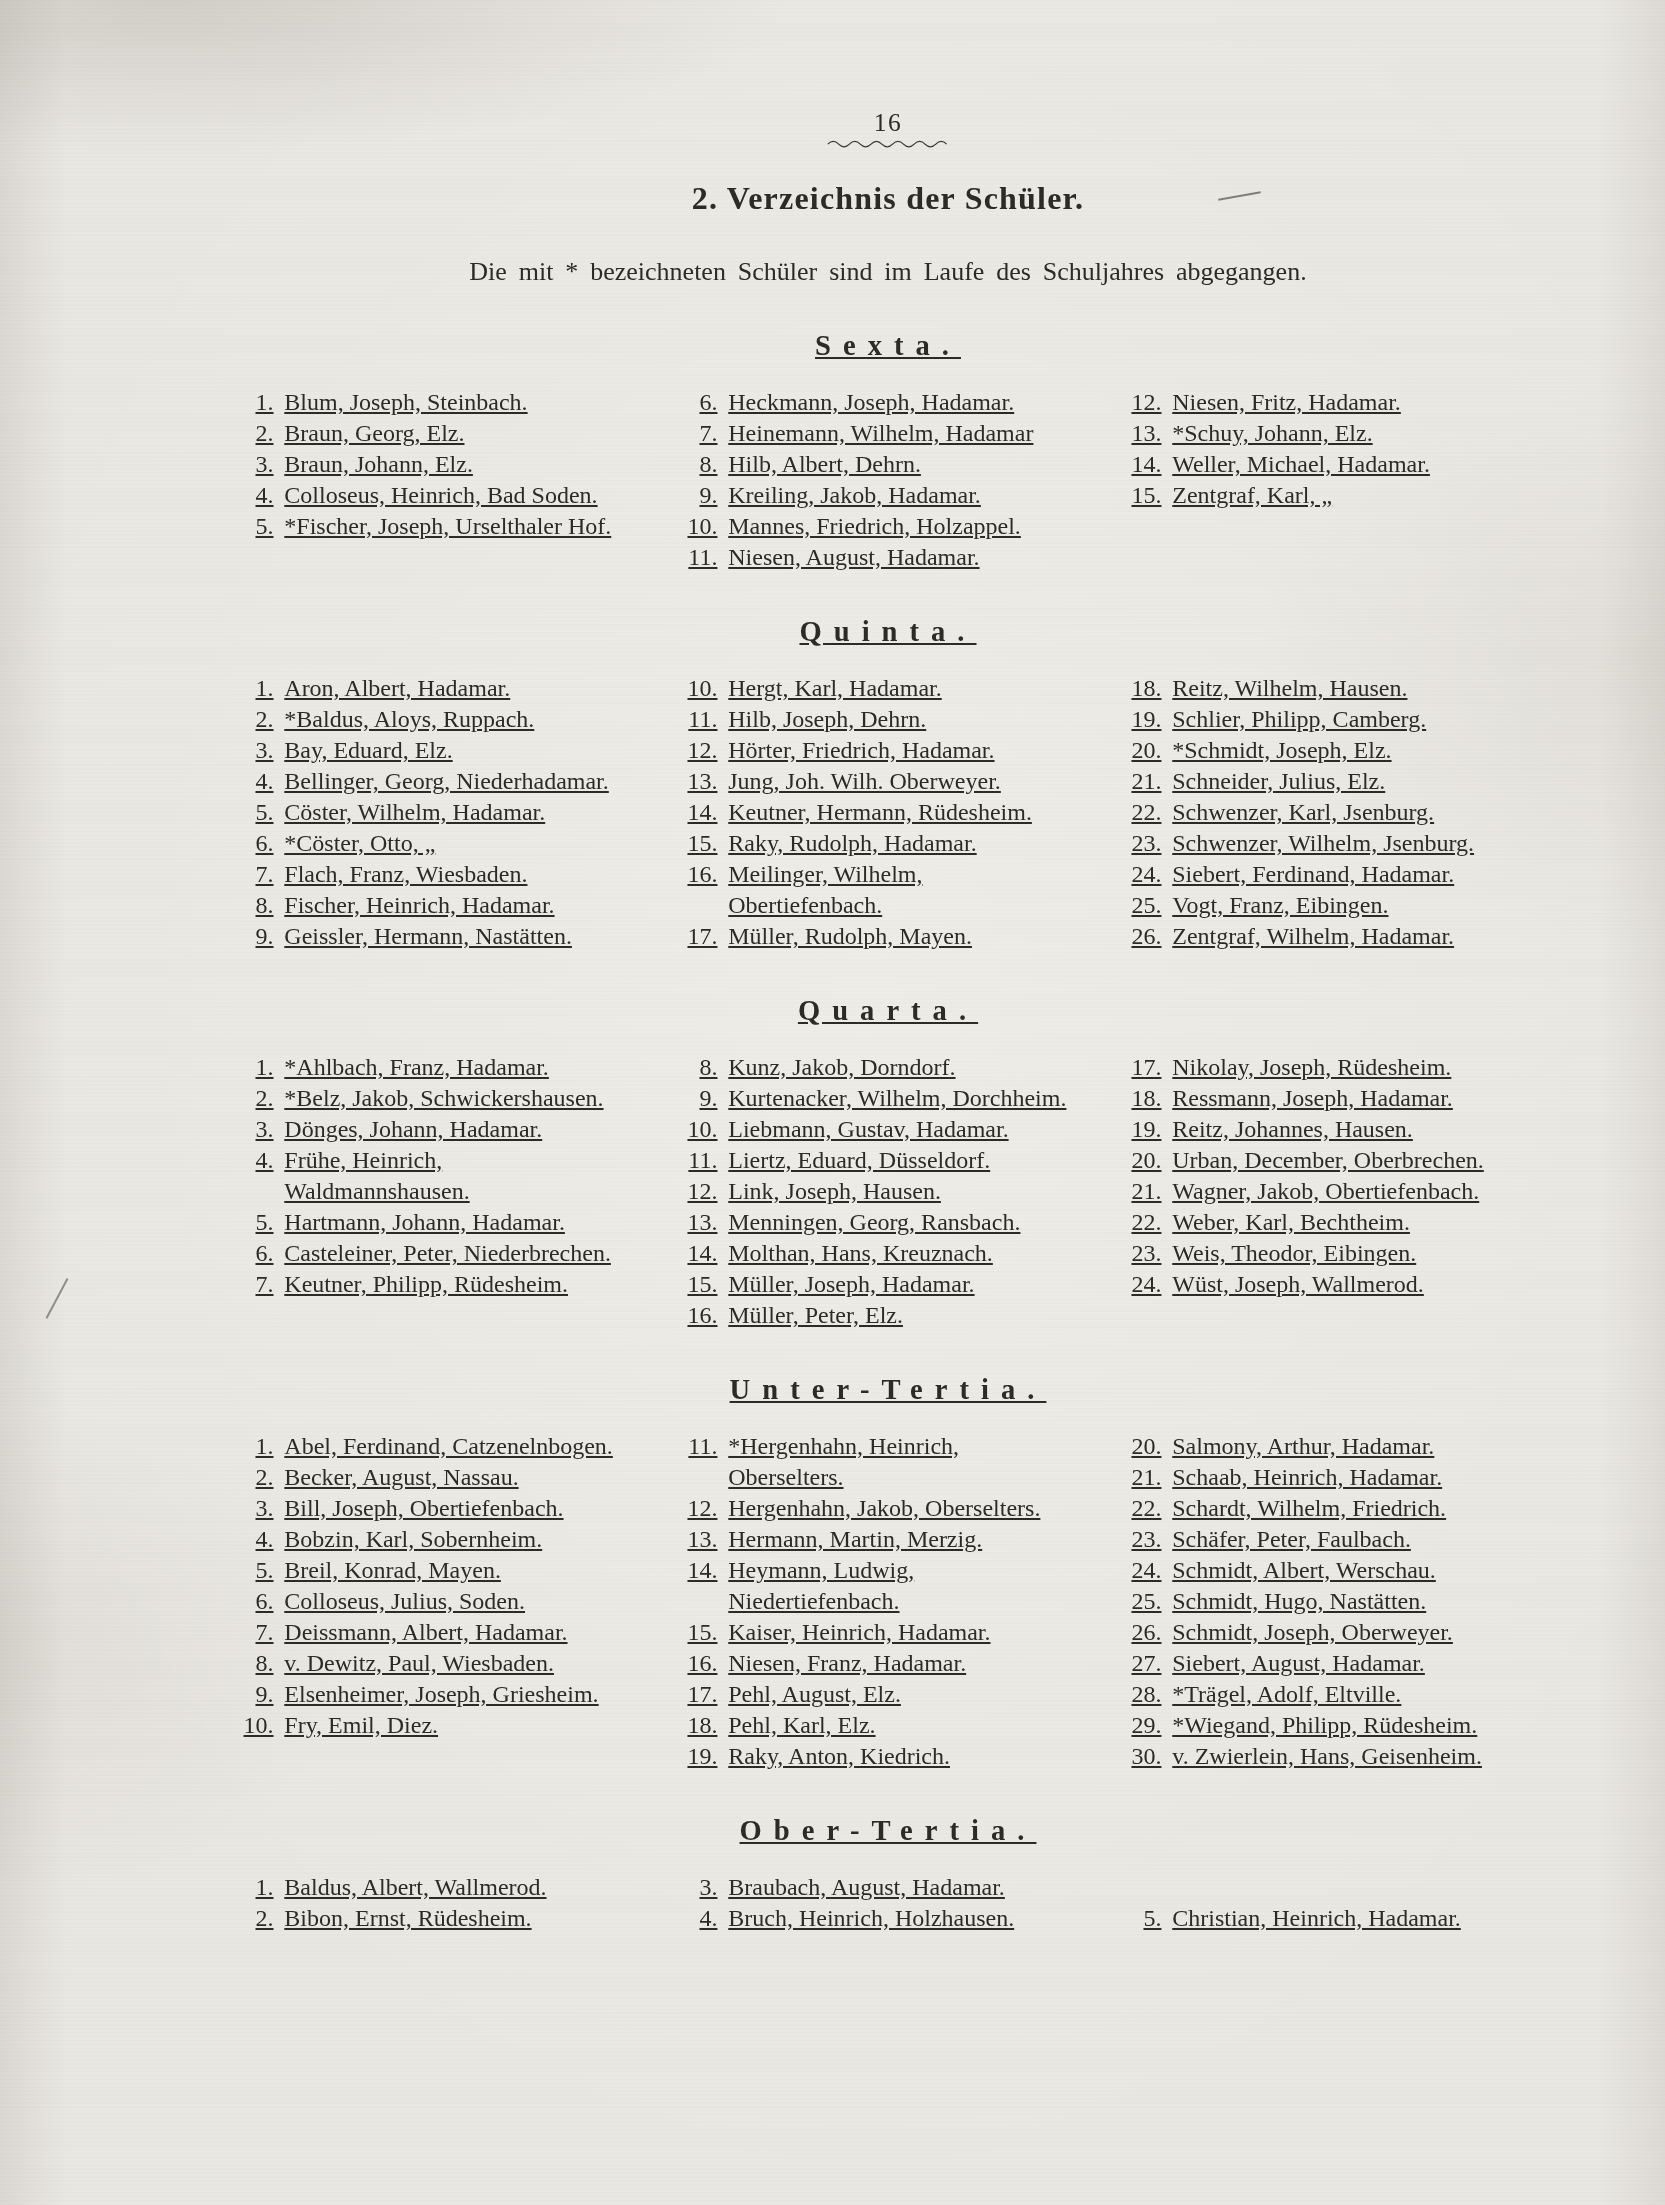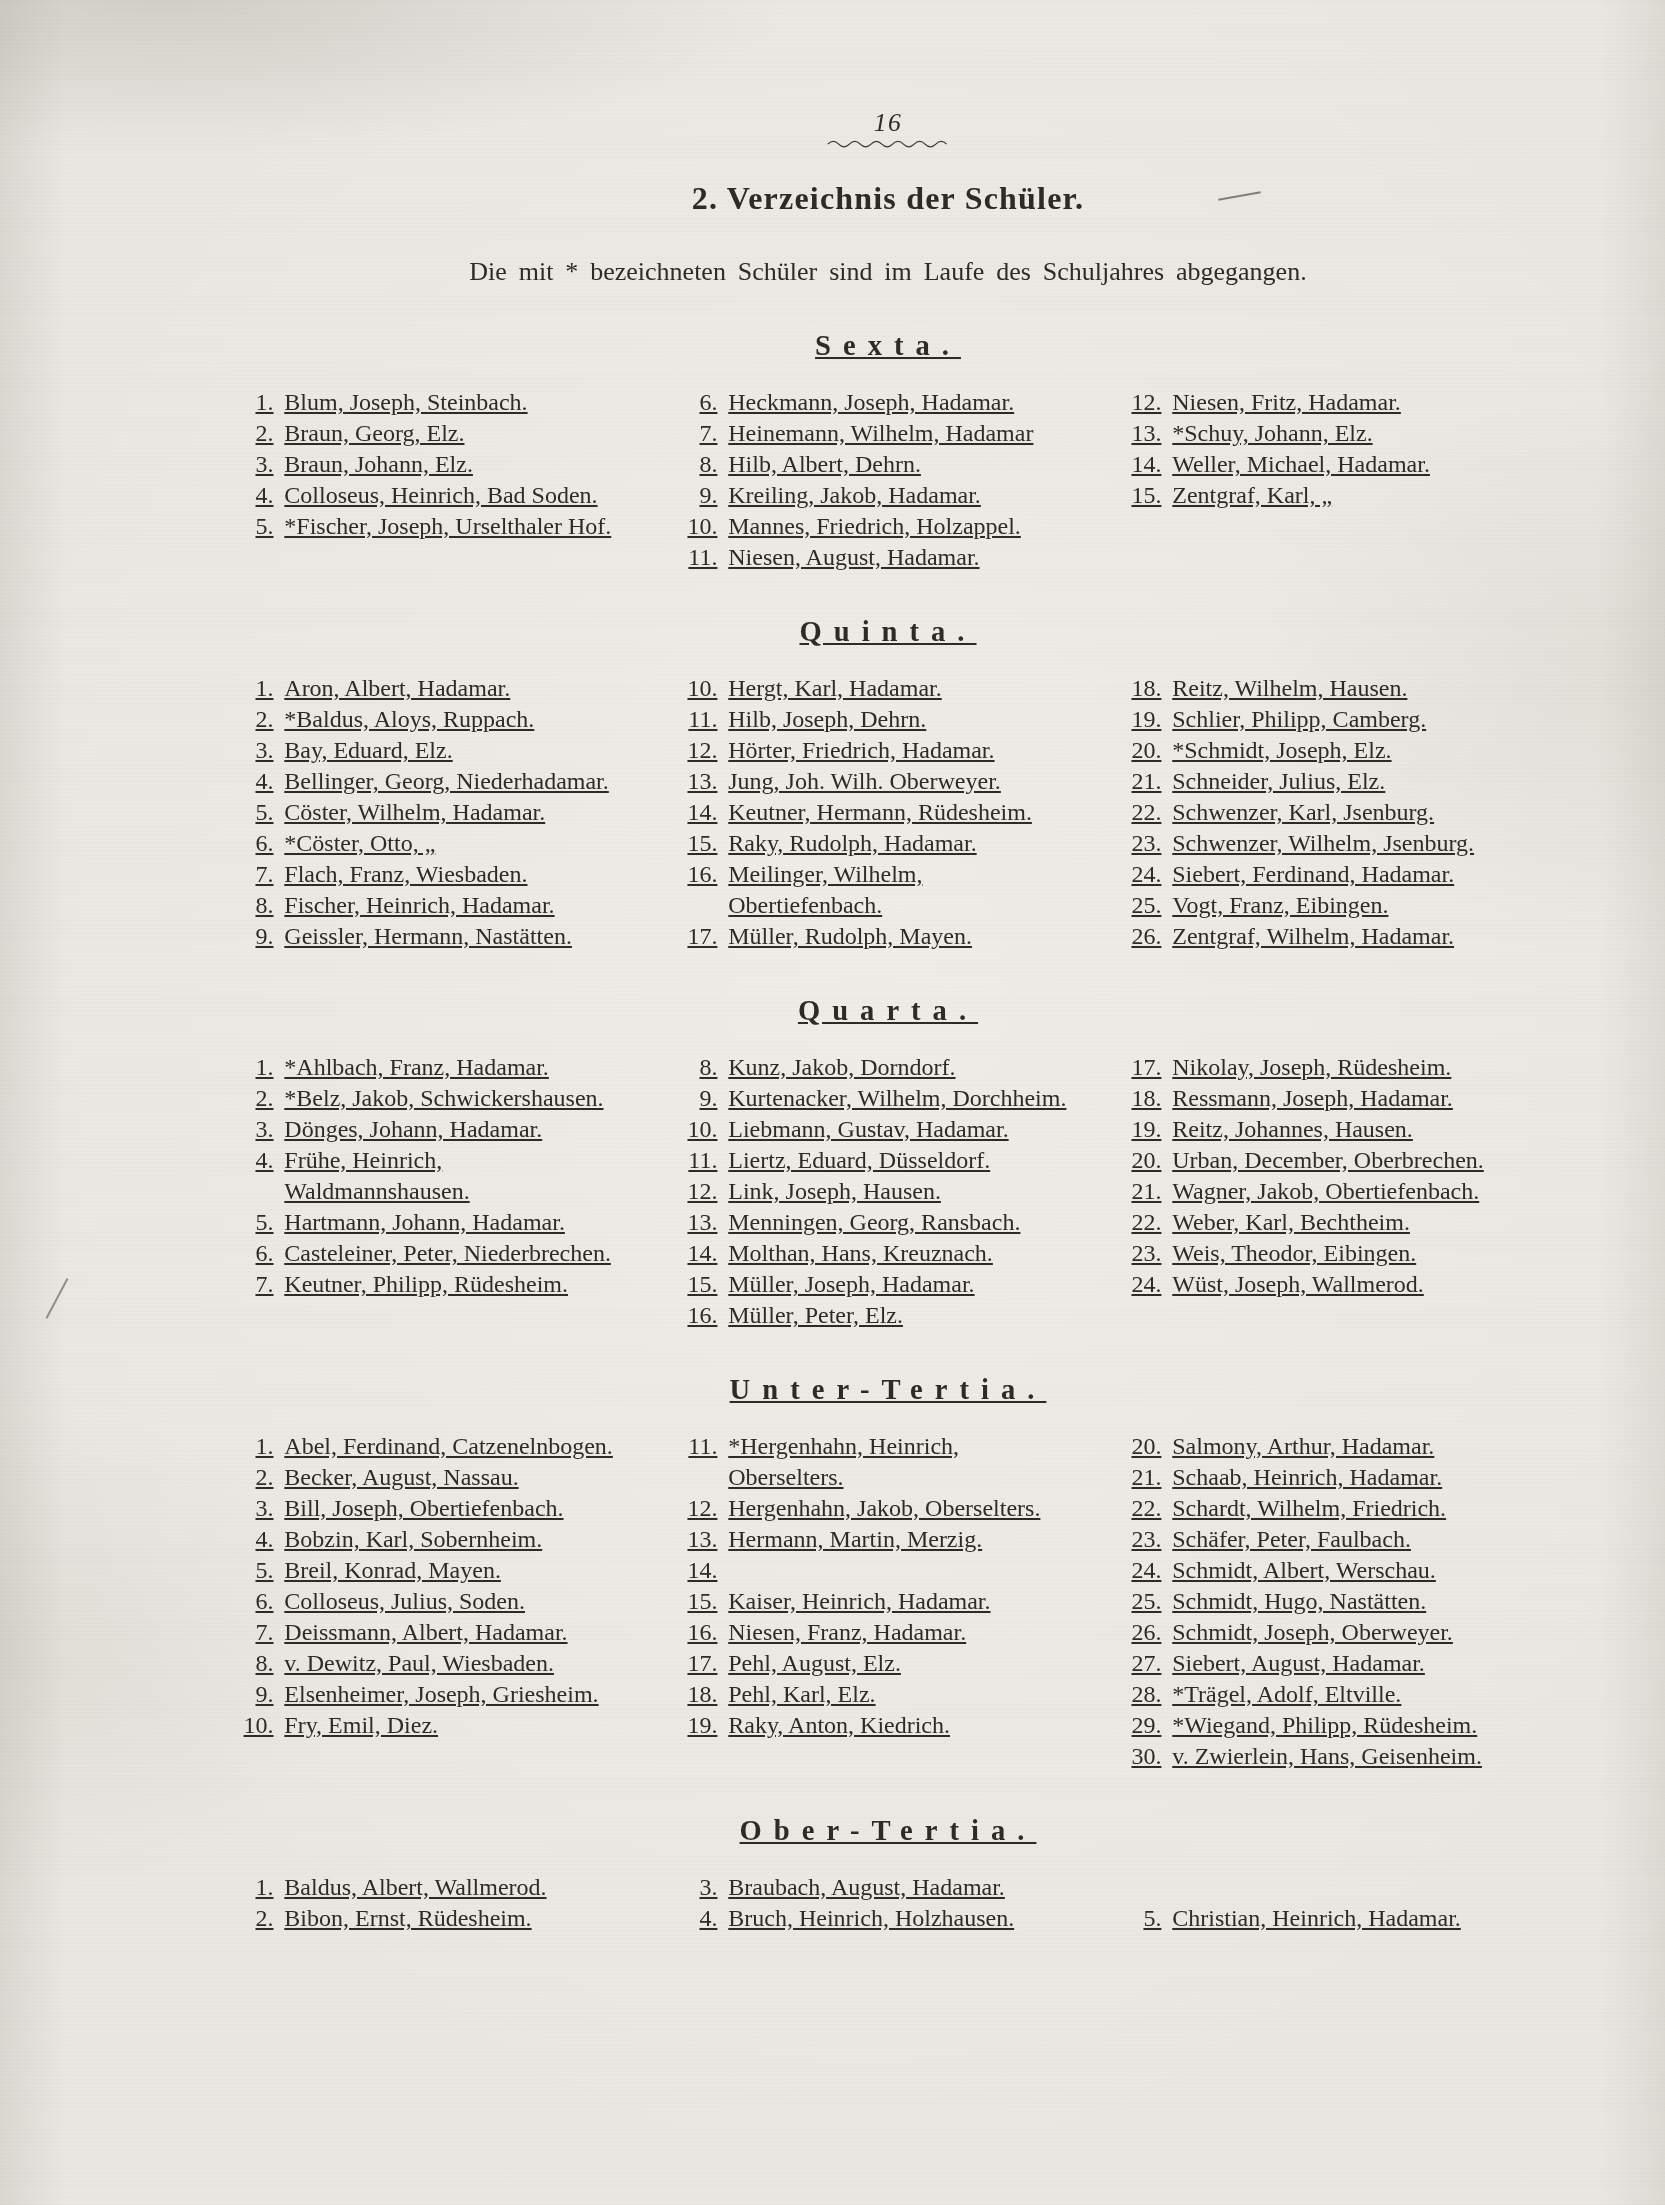--- a/index.html
+++ b/index.html
@@ -26,21 +26,20 @@
   .content-area {
     position: relative;
     margin-left: 220px;
     width: 1336px;
     padding-top: 108px;
   }
   .page-number {
     text-align: center;
     font-size: 25.5px;
     letter-spacing: 1.5px;
-    font-style: italic;
   }
   .squiggle { display: block; margin: 0 auto; }
   .doc-heading {
     text-align: center;
     font-size: 32px;
     font-weight: bold;
     letter-spacing: 1.2px;
     margin: 31px 0 0 0;
   }
   .doc-subtitle {
@@ -453,20 +452,21 @@
             <div class="entry">
               <span class="num">12.</span>
               <span class="txt">Hergenhahn, Jakob, Oberselters.</span>
             </div>
             <div class="entry">
               <span class="num">13.</span>
               <span class="txt">Hermann, Martin, Merzig.</span>
             </div>
             <div class="entry">
               <span class="num">14.</span>
+              <span class="txt">Heymann, Ludwig, Niedertiefenbach.</span>
             </div>
             <div class="entry">
               <span class="num">15.</span>
               <span class="txt">Kaiser, Heinrich, Hadamar.</span>
             </div>
             <div class="entry">
               <span class="num">16.</span>
               <span class="txt">Niesen, Franz, Hadamar.</span>
             </div>
             <div class="entry">

